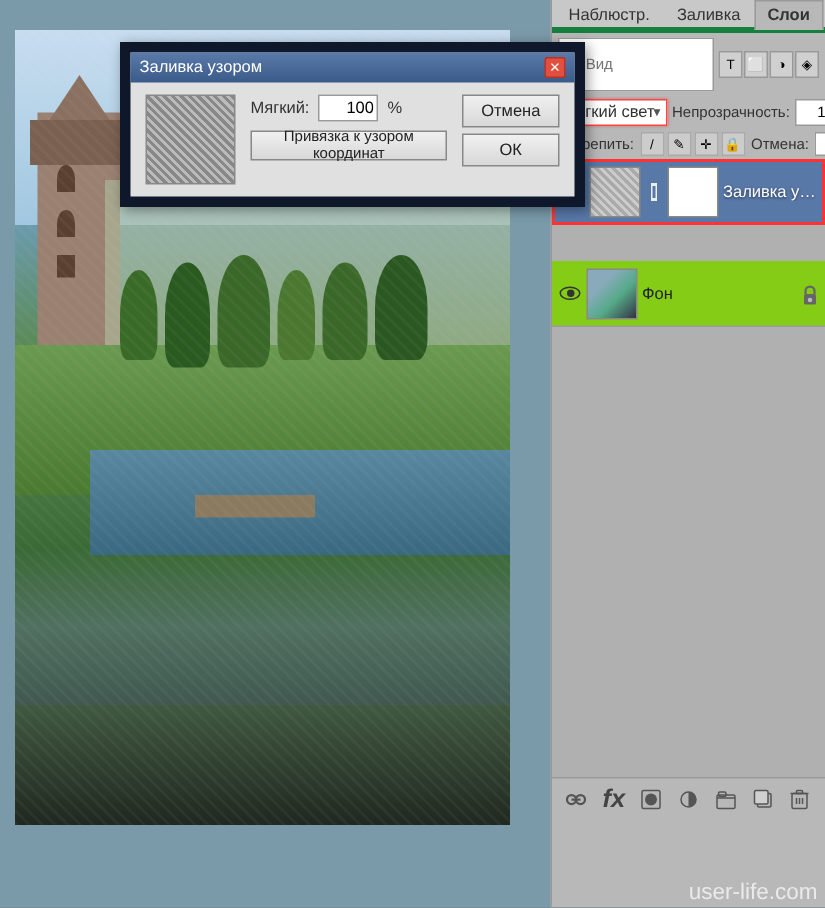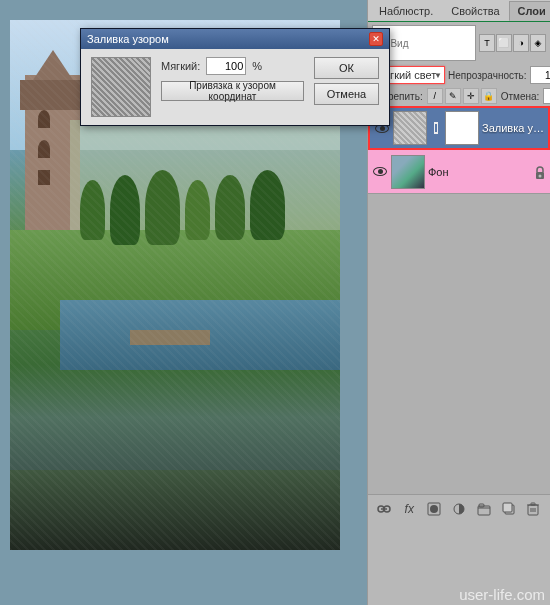--- a/index.html
+++ b/index.html
@@ -55,23 +55,22 @@
       right: 0;
       width: 183px;
       height: 605px;
       background: #b8b8b8;
       border-left: 1px solid #999;
     }
 
     
     .panel-tabs {
       display: flex;
-      align-items: center;
       background: #c8c8c8;
-      border-bottom: 1px solid #15803d;
+      border-bottom: 4px solid #15803d;
       height: 22px;
       padding: 0 2px;
     }
     .panel-tab {
       padding: 3px 8px;
       font-size: 11px;
       cursor: pointer;
       color: #333;
       border: 1px solid transparent;
       height: 20px;
@@ -238,21 +237,22 @@
       gap: 3px;
       border-bottom: 1px solid #9a9a9a;
       cursor: pointer;
       position: relative;
     }
     .layer-item.selected {
       background: #5878a8;
       border: 2px solid #ff3333;
     }
     .layer-item.normal {
-      background: #f9a8d4;
+      background: #84cc16;
+      margin-top: 24px;
     }
     .layer-eye {
       width: 16px;
       height: 16px;
       display: flex;
       align-items: center;
       justify-content: center;
       cursor: pointer;
       flex-shrink: 0;
     }
@@ -358,21 +358,21 @@
       position: absolute;
       top: 0; left: 0; right: 0; bottom: 0;
       pointer-events: none;
     }
     .dialog {
       position: absolute;
       top: 28px;
       left: 80px;
       width: 310px;
       background: #e0e0e0;
-      border: 1px solid #0f172a;
+      border: 7px solid #0f172a;
       box-shadow: 2px 2px 8px rgba(0,0,0,0.4);
       pointer-events: all;
     }
     .dialog-titlebar {
       background: linear-gradient(180deg, #5a7aaa 0%, #3a5a8a 100%);
       color: white;
       font-size: 11px;
       padding: 3px 6px;
       display: flex;
       align-items: center;
@@ -519,21 +519,21 @@
 
       <div style="position:absolute;top:0;left:0;right:0;bottom:0;background:repeating-linear-gradient(45deg,rgba(200,200,200,0.05) 0px,rgba(200,200,200,0.05) 2px,transparent 2px,transparent 6px);"></div>
     </div>
   </div>
 </div>
 
 <div class="right-panel">
 
   <div class="panel-tabs">
     <div class="panel-tab">Наблюстр.</div>
-    <div class="panel-tab">Свойства</div>
+    <div class="panel-tab">Заливка</div>
     <div class="panel-tab active">Слои</div>
 
   </div>
 
   <div class="search-bar">
     <div class="search-input-wrap">
       <span class="search-icon-sym">🔍</span>
       <input class="search-input" type="text" placeholder="Вид" style="">
     </div>
     <div class="search-controls">
@@ -622,21 +622,21 @@
 
   <div class="layers-bottom">
     <div class="bottom-btn" title="Связать слои">
       <svg width="14" height="14" viewBox="0 0 14 14">
         <circle cx="4" cy="7" r="3" fill="none" stroke="#555" stroke-width="1.5"></circle>
         <circle cx="10" cy="7" r="3" fill="none" stroke="#555" stroke-width="1.5"></circle>
         <line x1="4" y1="7" x2="10" y2="7" stroke="#555" stroke-width="1.5"></line>
       </svg>
     </div>
     <div class="bottom-btn" title="Стили слоя">
-      <span style="font-size:12px;font-style:italic;font-weight:normal;color:#444;">fx</span>
+      <span style="font-size:17px;font-style:italic;font-weight:bold;color:#444;">fx</span>
     </div>
     <div class="bottom-btn" title="Маска слоя">
       <svg width="14" height="14" viewBox="0 0 14 14">
         <rect x="1" y="1" width="12" height="12" rx="1" fill="none" stroke="#555" stroke-width="1"></rect>
         <circle cx="7" cy="7" r="4" fill="#555"></circle>
       </svg>
     </div>
     <div class="bottom-btn" title="Корректирующий слой">
       <svg width="14" height="14" viewBox="0 0 14 14">
         <circle cx="7" cy="7" r="5" fill="none" stroke="#555" stroke-width="1"></circle>
@@ -689,20 +689,20 @@
           <span class="dialog-pct">%</span>
         </div>
 
 
         <div class="dialog-row">
           <button class="dialog-link-btn">Привязка к узором координат</button>
         </div>
       </div>
 
       <div class="dialog-btn-group">
+        <button class="dialog-btn">Отмена</button>
         <button class="dialog-btn">ОК</button>
-        <button class="dialog-btn">Отмена</button>
       </div>
     </div>
   </div>
 </div>
 
 <div class="watermark">user-life.com</div>
 
 </body></html>

